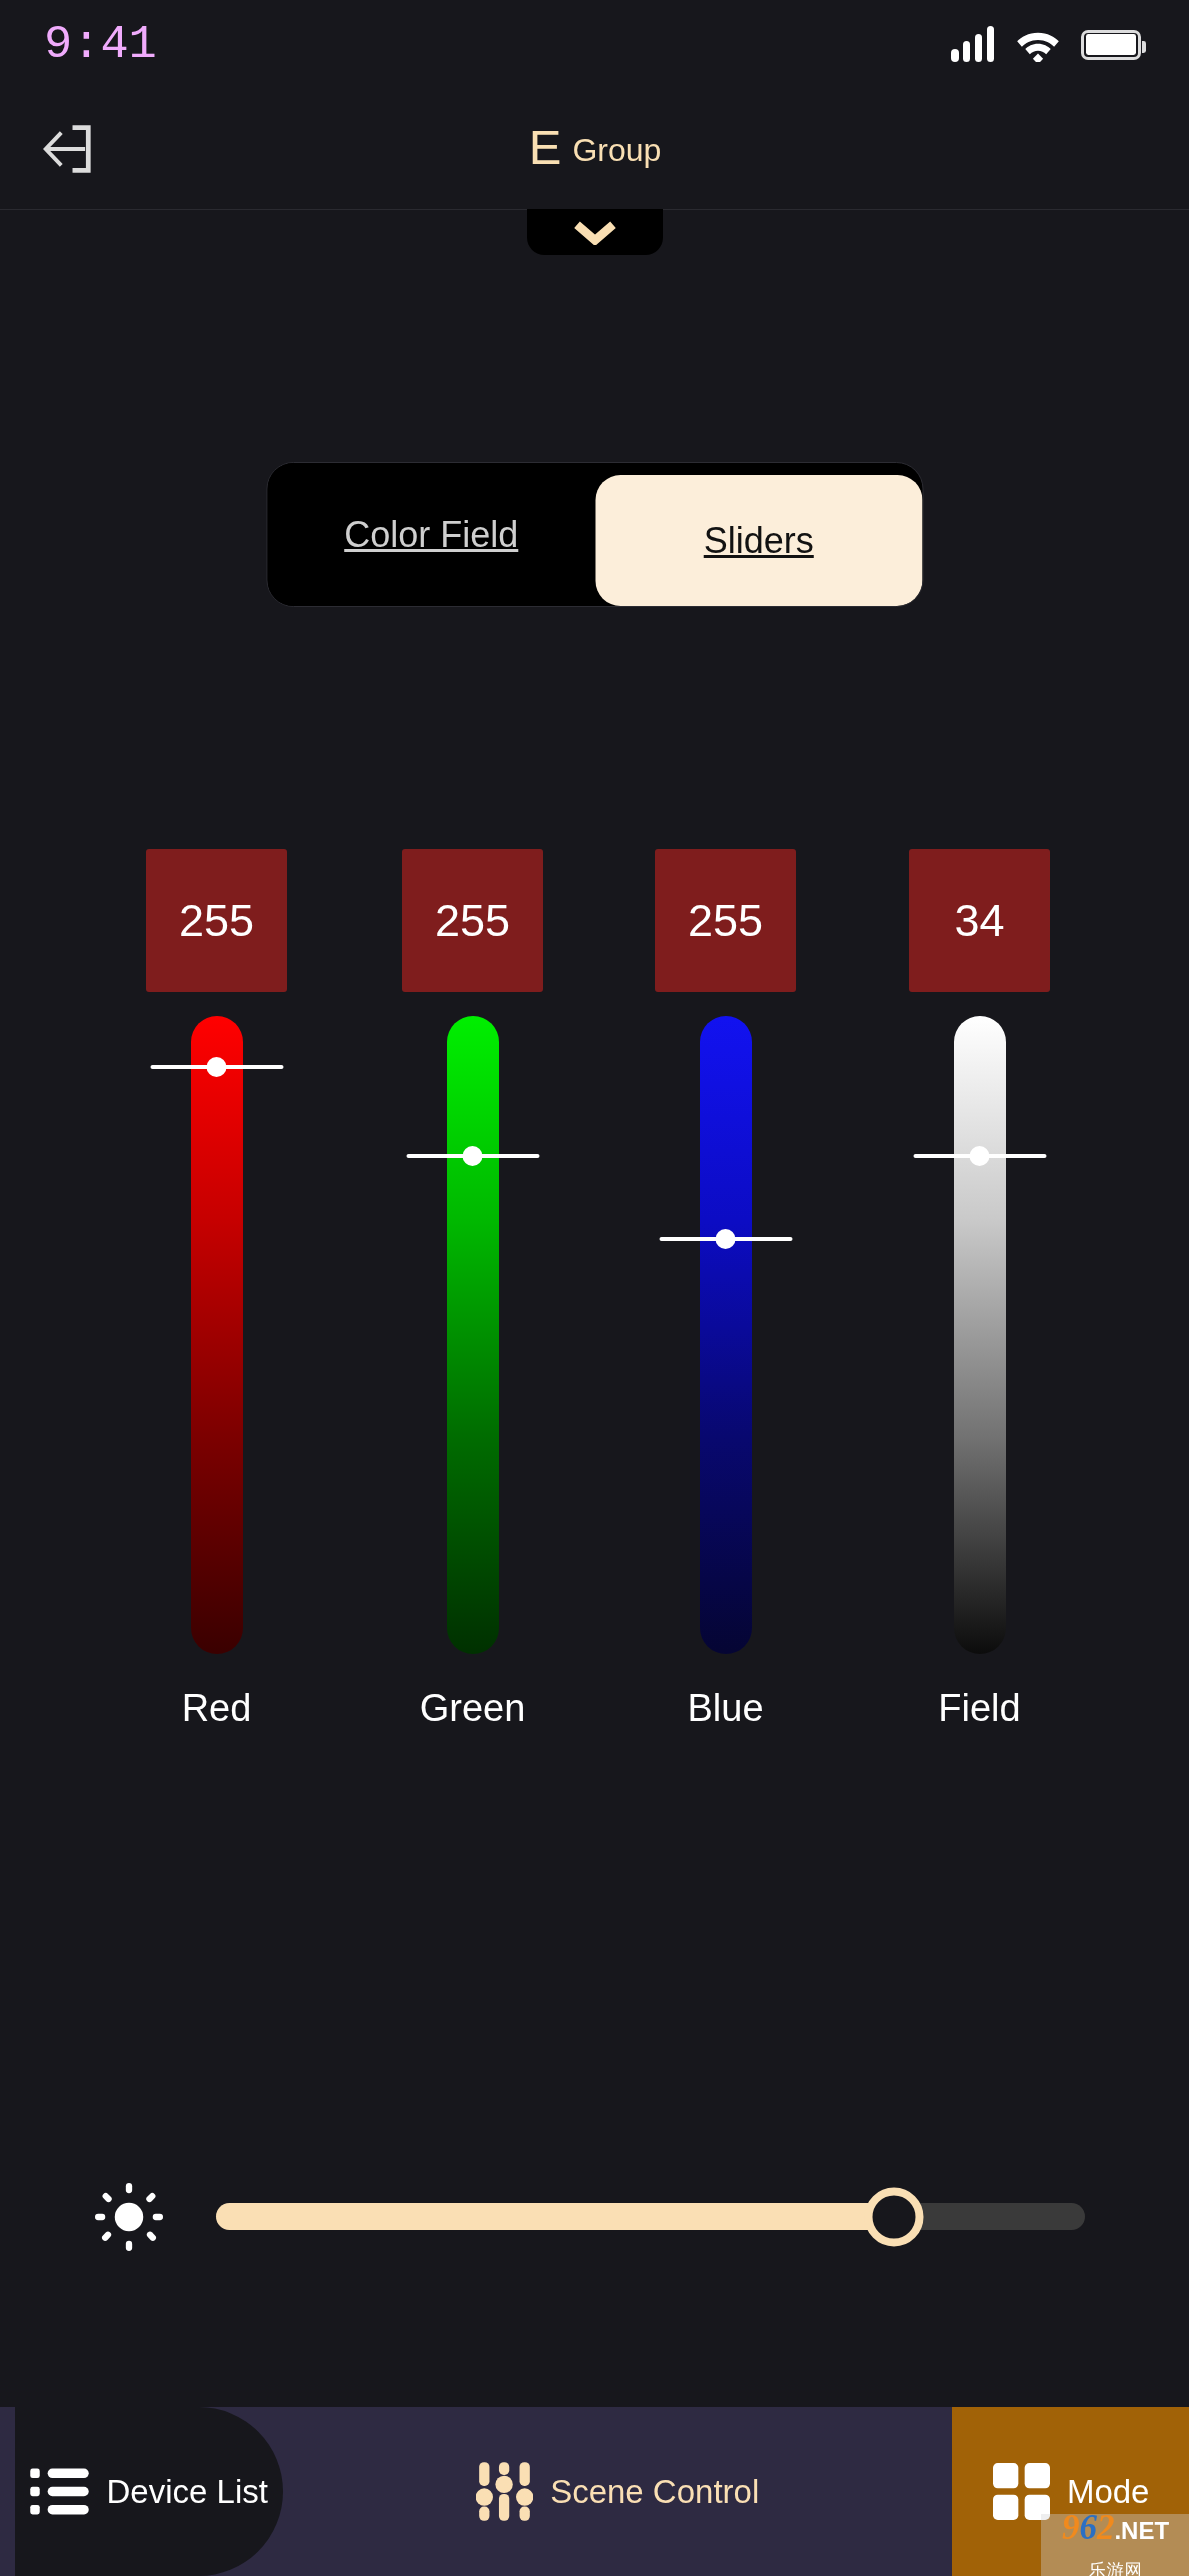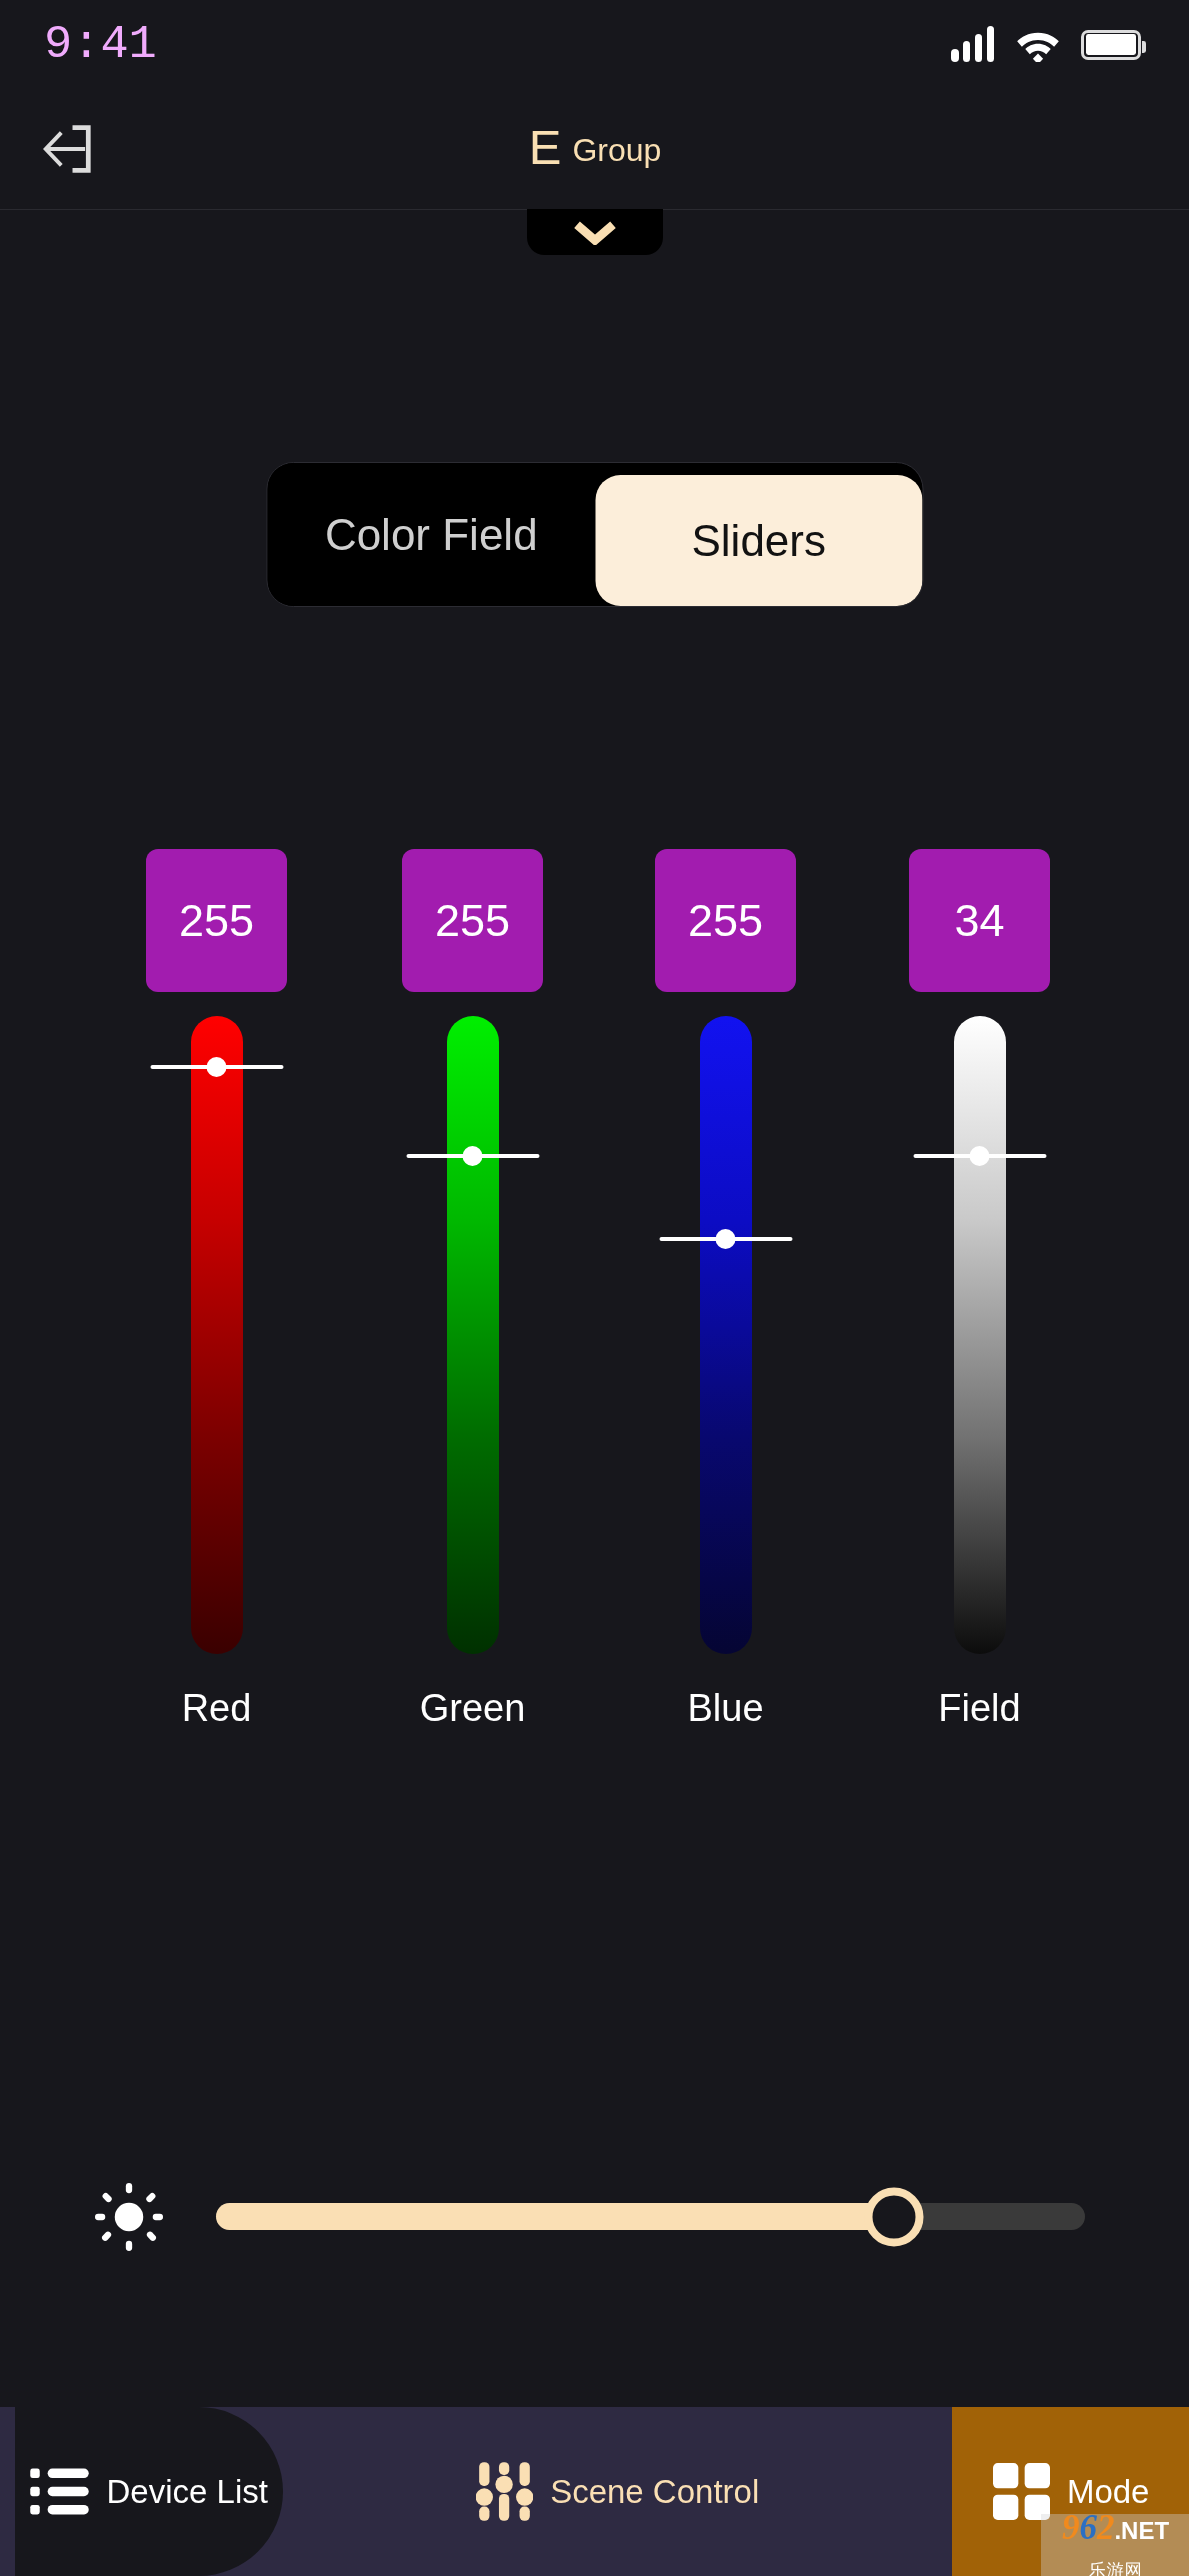--- a/index.html
+++ b/index.html
@@ -149,22 +149,23 @@
     border-radius: 27px;
     display: flex;
     overflow: hidden;
     border: 1.2px solid #2c2c33;
   }
   .seg-item {
     flex: 1;
     display: flex;
     align-items: center;
     justify-content: center;
-    font-size: 44px;
-    cursor: pointer;
+    font-size: 36px;
+    cursor: pointer;
+    text-decoration: underline;
   }
   .seg-item.inactive {
     color: #cfcfcf;
     background: #000000;
   }
   .seg-item.active {
     color: #121212;
     background: #fceeda;
     border-radius: 25px;
     margin-top: 12px;
@@ -180,22 +181,22 @@
   .slider-col {
     position: absolute;
     top: 0;
     width: 143px;
     display: flex;
     flex-direction: column;
     align-items: center;
   }
   .value-chip {
     width: 141px; height: 143px;
-    background: #a21caf;
-    border-radius: 12px;
+    background: #7f1d1d;
+    border-radius: 3px;
     display: flex;
     align-items: center;
     justify-content: center;
     font-size: 45px;
     color: #ffffff;
     font-weight: 400;
     cursor: pointer;
   }
   .track-wrap {
     position: relative;

